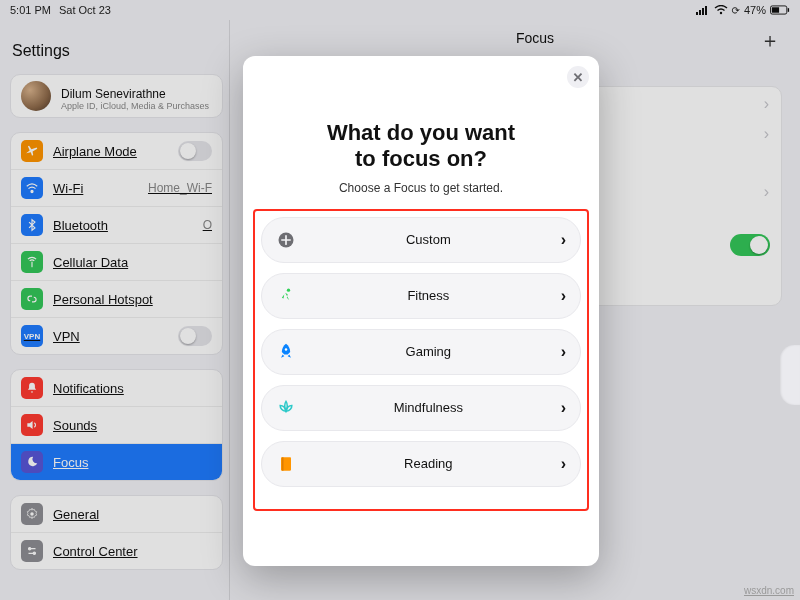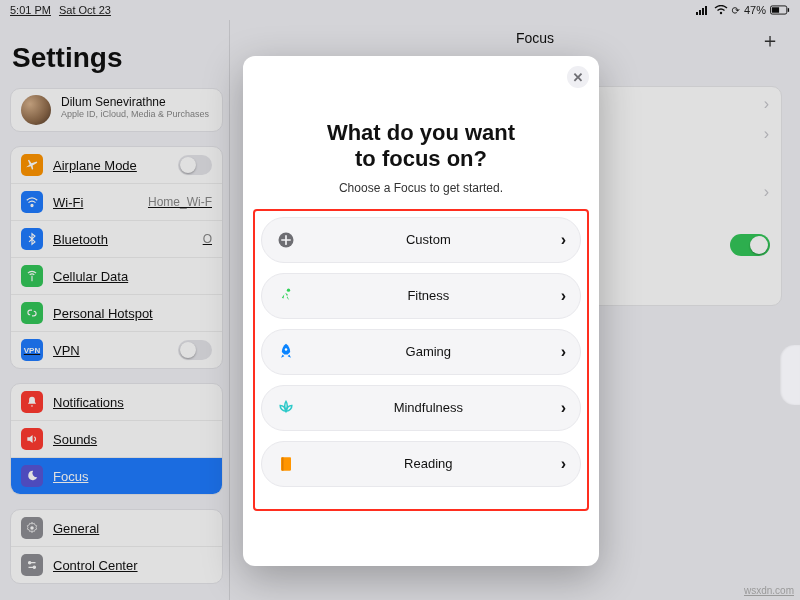--- a/index.html
+++ b/index.html
@@ -1,35 +1,35 @@
 <!DOCTYPE html>
 <html><head>
 <meta charset="utf-8">
 <style>
   * { box-sizing: border-box; margin: 0; padding: 0; }
   html, body { width: 800px; height: 600px; font-family: -apple-system, "Helvetica Neue", Arial, sans-serif; background: #f2f2f6; color: #111; overflow: hidden; }
 
   
   .statusbar { height: 20px; background: #f2f2f6; display: flex; align-items: center; justify-content: space-between; padding: 0 10px; font-size: 11px; font-weight: 500; color: #222; }
-  .status-left { display: flex; gap: 8px; align-items: center; text-decoration: underline; }
+  .status-left { display: flex; gap: 8px; align-items: center; }
   .status-right { display: flex; gap: 4px; align-items: center; }
   .status-icon-signal, .status-icon-wifi, .status-icon-battery { display:inline-flex; align-items:center; }
 
   
   .detail-header { position: absolute; left: 280px; right: 10px; top: 25px; height: 26px; display:flex; align-items:center; justify-content:center; }
   .detail-header .title { font-size: 14px; font-weight: 500; }
   .detail-header .plus { position:absolute; right: 10px; top: 2px; font-size: 20px; color:#333; }
 
   
   .columns { display:flex; height: 580px; }
 
   
   .sidebar { width: 230px; background: #f2f2f6; border-right: 1px solid #d8d8dc; padding: 8px 6px 0 10px; overflow:hidden; }
-  .sidebar h1 { font-size: 28px; font-weight: 700; padding: 14px 2px 8px; }
-  .profile { display:flex; align-items:flex-start; gap:10px; background:#fff; border:1px solid #e5e5ea; border-radius:10px; padding:6px 10px; margin:6px 0 14px; }
+  .sidebar h1 { font-size: 16px; font-weight: 400; padding: 14px 2px 8px; }
+  .profile { display:flex; align-items:flex-end; gap:10px; background:#fff; border:1px solid #e5e5ea; border-radius:10px; padding:6px 10px; margin:6px 0 14px; }
   .avatar { width:30px; height:30px; border-radius:50%; background: radial-gradient(circle at 30% 30%, #d8b28c, #8f6b4b 60%, #4c3524); flex:0 0 auto; }
   .profile .name { font-size:12px; font-weight:500; }
   .profile .sub { font-size:9px; color:#888; }
 
   .group { background:#fff; border:1px solid #e5e5ea; border-radius:10px; margin-bottom:14px; overflow:hidden; }
   .row { display:flex; align-items:center; gap:10px; padding:7px 10px; border-bottom:1px solid #eee; font-size:13px;text-decoration:underline; }
   .row:last-child { border-bottom:none; }
   .row.selected { background:#1f7cff; color:#fff; border-radius:0; }
   .row .label { flex:1; }
   .row .value { color:#888; font-size:12px; }

